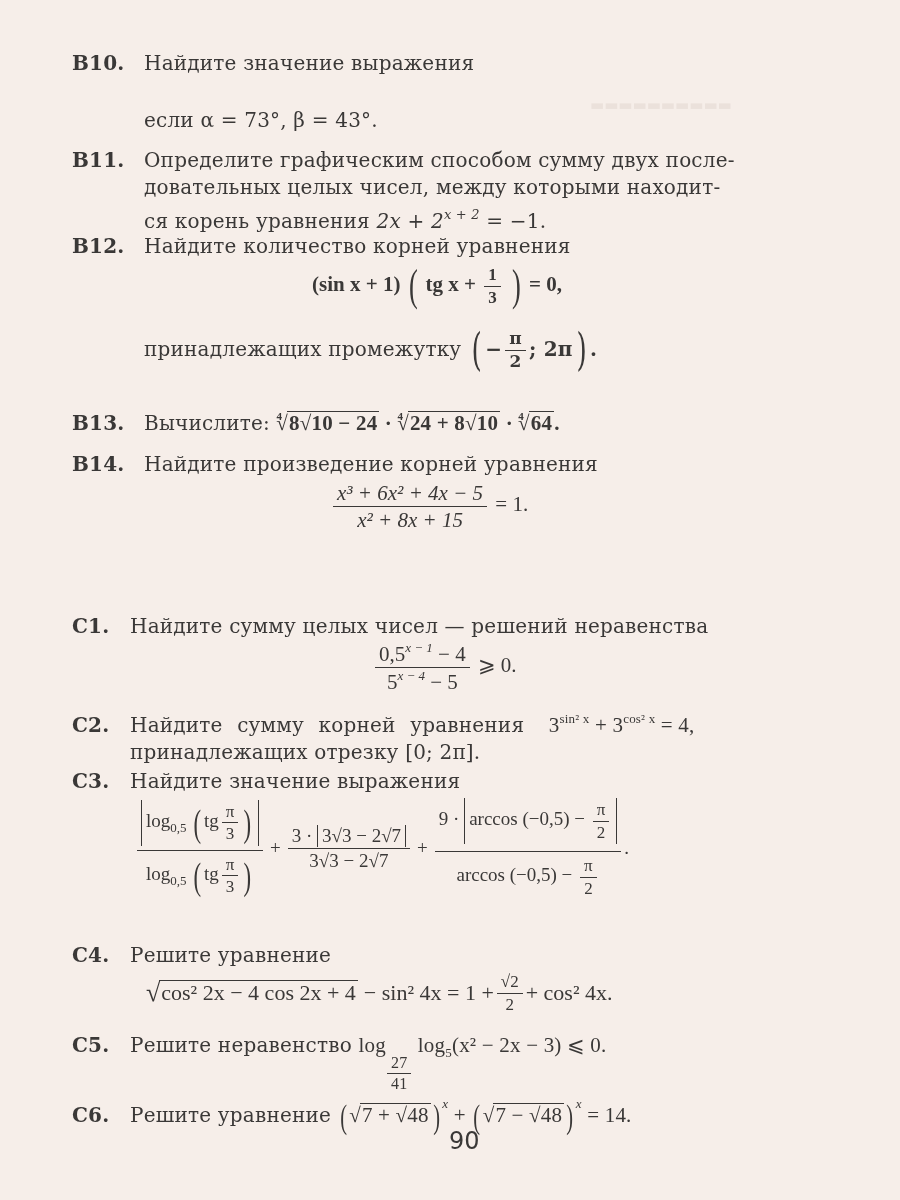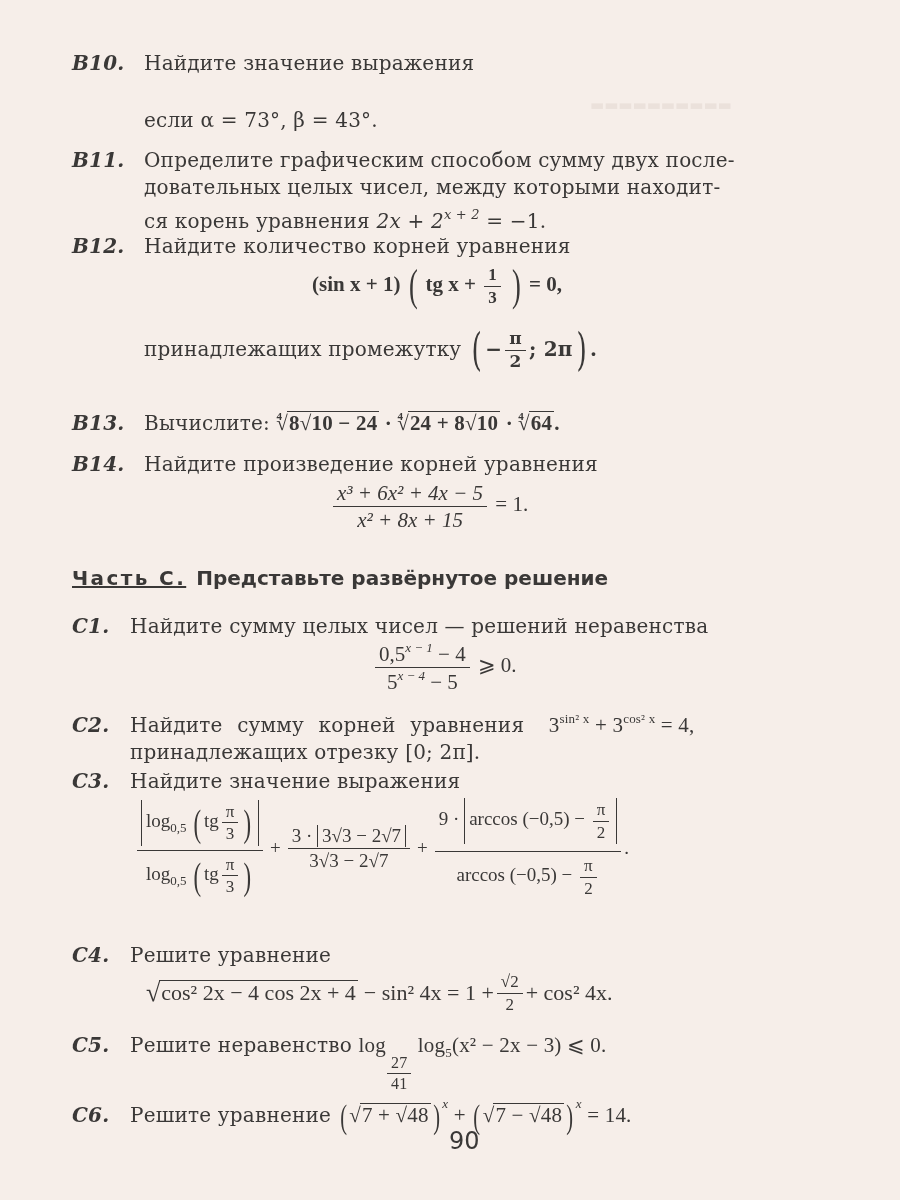--- a/index.html
+++ b/index.html
@@ -9,21 +9,21 @@
     color: #3a3837;
     font-family: "DejaVu Serif", "Liberation Serif", serif;
     position: relative;
   }
   .page { position: absolute; left: 0; top: 0; width: 900px; height: 1200px; }
   .ghost {
     position: absolute; color: #ebe1db; font-family: "DejaVu Sans", sans-serif;
     font-size: 15px; white-space: nowrap; pointer-events: none;
   }
   .task { position: absolute; left: 72px; font-size: 20px; line-height: 27px; letter-spacing: 0.2px; }
-  .num { font-weight: bold; display: inline-block; width: 72px; font-style: italic; }
+  .num { font-weight: bold; display: inline-block; width: 72px; }
   .txt { display: inline; }
   .indent { padding-left: 72px; }
   .formula {
     position: absolute; white-space: nowrap; font-size: 21px;
     font-family: "Liberation Serif", "DejaVu Serif", serif;
   }
   .it { font-style: italic; }
   .frac { display: inline-flex; flex-direction: column; align-items: center; vertical-align: middle; margin: 0 3px; }
   .frac > .n { border-bottom: 1.6px solid #3a3837; padding: 0 4px 1px; line-height: 1.15; }
   .frac > .d { padding: 1px 4px 0; line-height: 1.15; }
@@ -108,23 +108,20 @@
     <span class="num">B14.</span><span>Найдите произведение корней уравнения</span>
   </div>
   <div class="formula" style="left:330px;top:481px;">
     <span class="frac">
       <span class="n it">x³ + 6x² + 4x − 5</span>
       <span class="d it">x² + 8x + 15</span>
     </span>
     <span>= 1.</span>
   </div>
 
-  <div class="section">
-    <span class="label">Часть С.</span><span>Представьте развёрнутое решение</span>
-  </div>
 
   <div class="task" style="top:613px;left:72px;">
     <span class="num" style="width:58px;">С1.</span><span>Найдите сумму целых чисел — решений неравенства</span>
   </div>
   <div class="formula" style="left:372px;top:641px;">
     <span class="frac">
       <span class="n"><span>0,5</span><span class="sup it">x − 1</span><span> − 4</span></span>
       <span class="d"><span>5</span><span class="sup it">x − 4</span><span> − 5</span></span>
     </span>
     <span>⩾ 0.</span>

